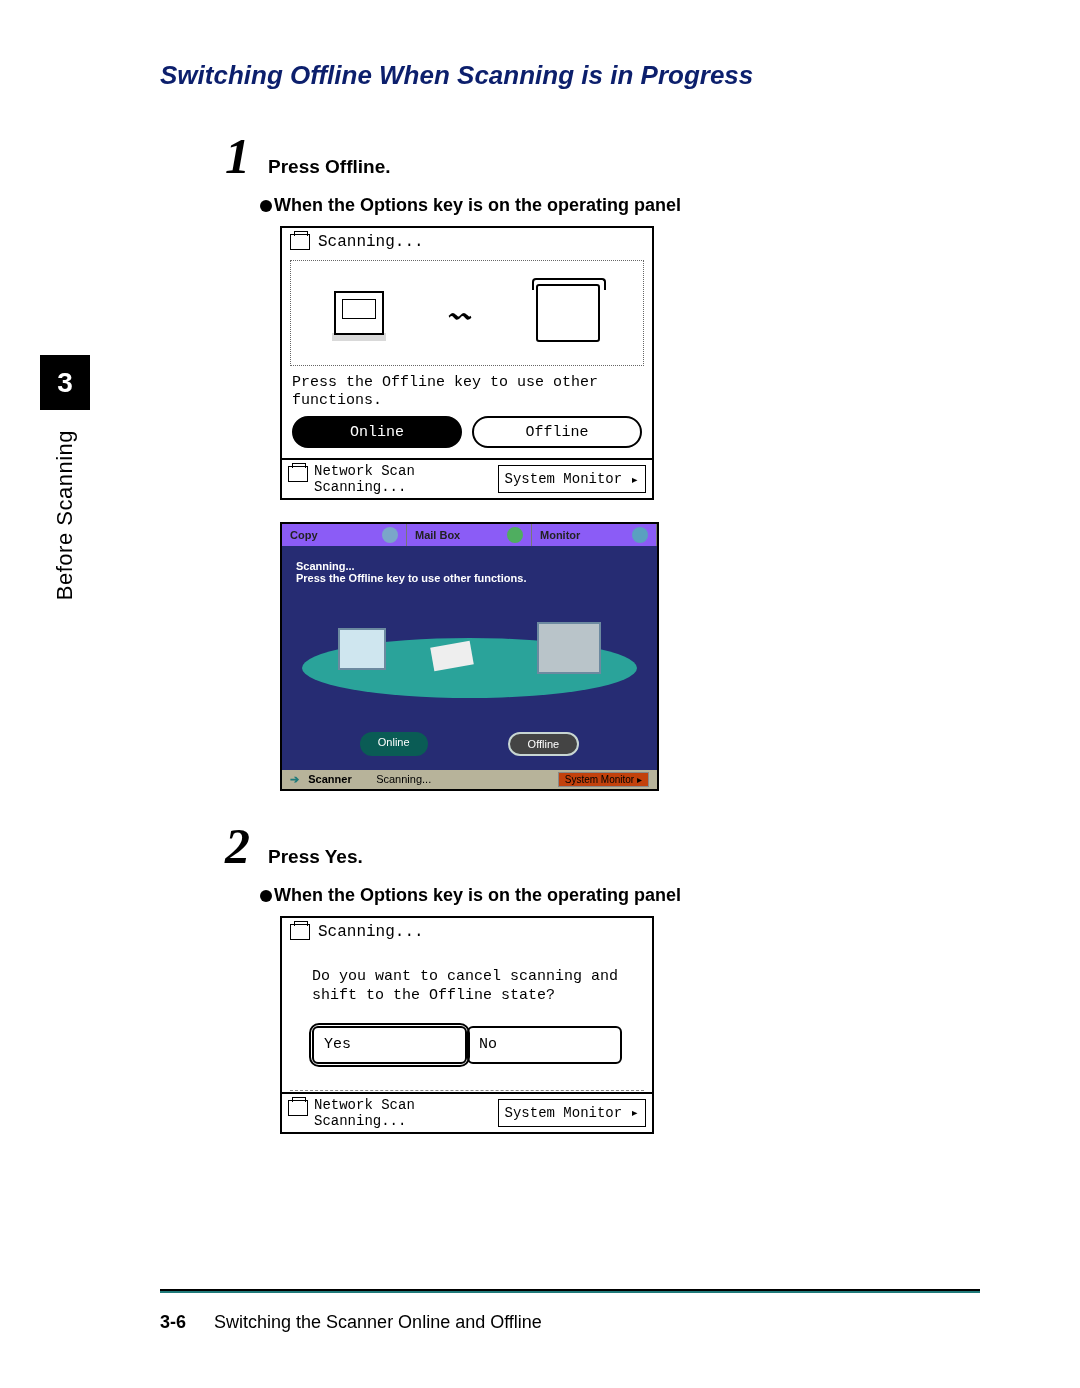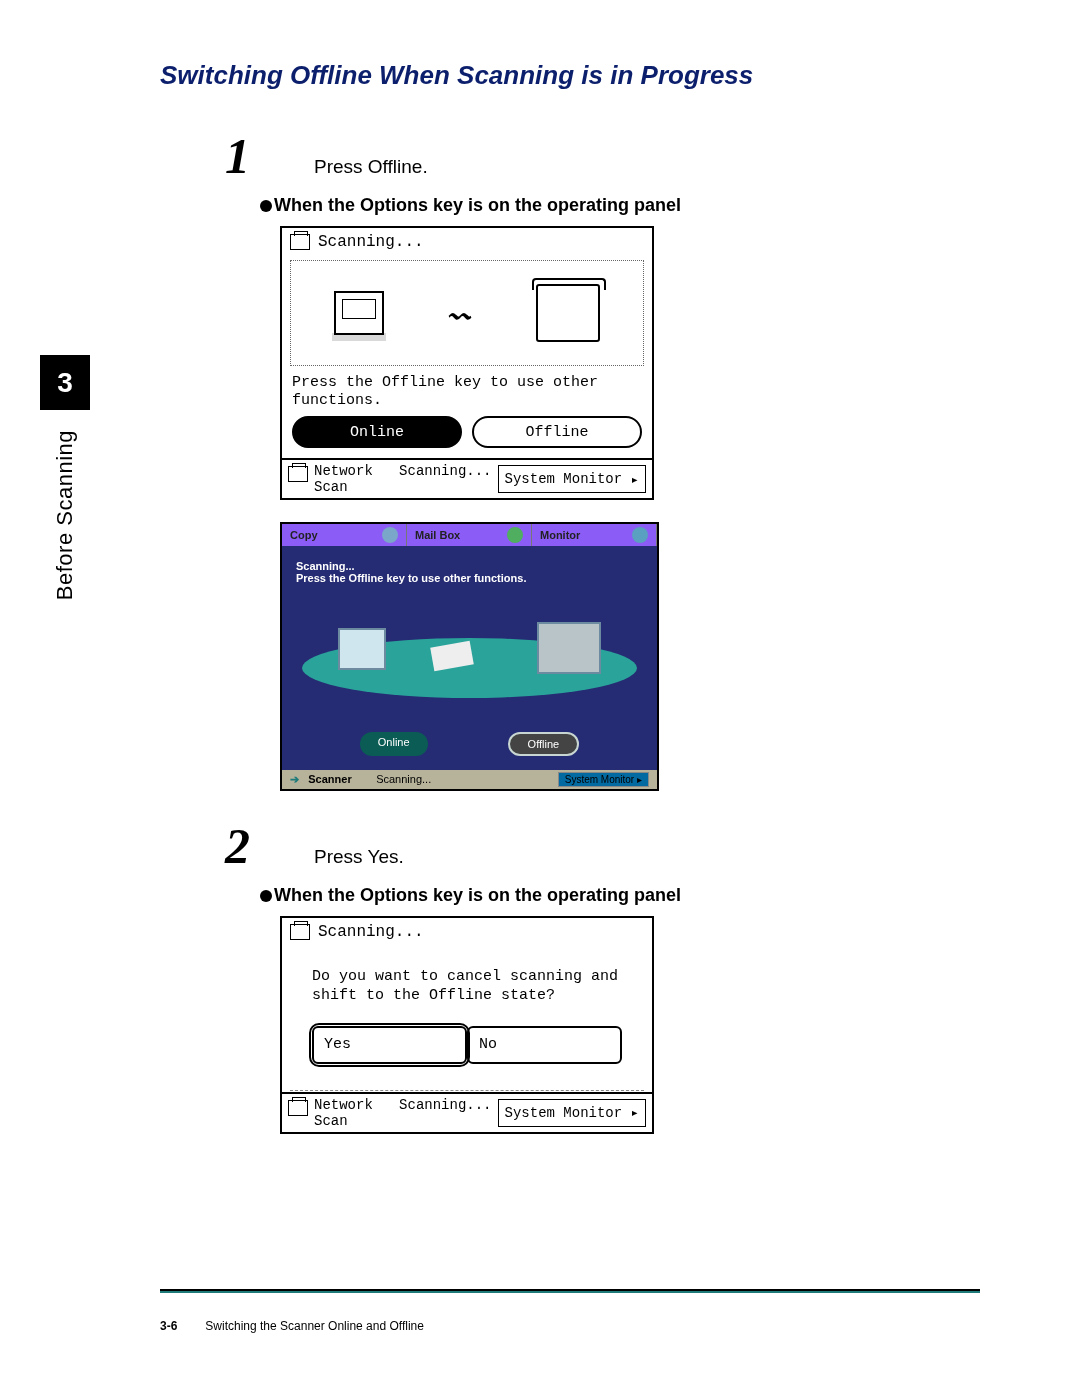--- a/index.html
+++ b/index.html
@@ -52,21 +52,21 @@
   .step{
     display:flex; align-items:baseline; gap:18px;
     margin-left:65px; margin-bottom:8px;
   }
   .step-num{
     font-family:Georgia, 'Times New Roman', serif;
     font-weight:bold; font-style:italic;
     font-size:50px; line-height:1;
   }
   .step-text{
-    font-weight:normal; font-size:19px;margin-left:46px;
+    font-weight:bold; font-size:19px;
   }
   .bullet-row{
     display:flex; align-items:center; gap:2px;
     margin-left:100px; margin-top:14px; margin-bottom:10px;
     font-weight:bold; font-size:18px;
   }
   .disc{width:12px;height:12px;border-radius:50%;background:#000;flex:none;}
   .screen{
     margin-left:120px; margin-bottom:22px;
     border:2px solid #000; background:#fff;
@@ -89,21 +89,21 @@
   .pc:after{content:"";position:absolute;left:-4px;right:-4px;bottom:-8px;height:8px;background:#000;opacity:.15;}
   .wave{font-size:22px;}
   .copier{width:60px;height:54px;border:2px solid #000;border-radius:3px;position:relative;}
   .copier:before{content:"";position:absolute;left:-6px;top:-8px;width:70px;height:10px;border:2px solid #000;border-bottom:none;border-radius:4px 4px 0 0;}
   .hint{padding:0 10px 6px;font-family:'Courier New', monospace;font-size:15px;line-height:1.2;}
   .btn-row{display:flex;gap:10px;padding:0 10px 10px;}
   .ui-btn{flex:1;border:2px solid #000;border-radius:18px;height:28px;display:flex;align-items:center;justify-content:center;font-family:'Courier New', monospace;font-size:15px;}
   .ui-btn.filled{background:#000;color:#fff;}
   .screen .footer{border-top:2px solid #000;display:flex;align-items:stretch;}
   .footer .mini-icon{margin:6px;}
-  .footer .fcol{flex:1;display:flex;flex-direction:row;justify-content:center;font-family:'Courier New', monospace;font-size:14px;line-height:1.15;padding:3px 0;}
+  .footer .fcol{flex:1;display:flex;flex-direction:column;justify-content:center;font-family:'Courier New', monospace;font-size:14px;line-height:1.15;padding:3px 0;}
   .footer .sys{border:1.5px solid #000;margin:5px 6px;padding:3px 6px;font-family:'Courier New', monospace;font-size:14px;display:flex;align-items:center;}
 
   
   .touch{
     margin-left:120px; margin-bottom:30px;
     width:375px; border:2px solid #000;
     background:var(--panel-blue);
   }
   .touch .tabs{display:flex;background:#8b5cf6;}
   .touch .tab{flex:1;display:flex;align-items:center;justify-content:space-between;padding:3px 8px;border-right:1px solid #777;font-size:11px;font-weight:bold;color:#222;}
@@ -113,33 +113,33 @@
   .ellipse{position:absolute;left:10px;right:10px;top:46px;height:60px;border-radius:50%;background:#2aa39a;}
   .tpc{position:absolute;left:46px;top:36px;width:44px;height:38px;background:#cfe6ef;border:2px solid #6c8aa0;}
   .tpaper{position:absolute;left:140px;top:52px;width:40px;height:24px;background:#eee;transform:rotate(-10deg);}
   .tcopier{position:absolute;right:46px;top:30px;width:60px;height:48px;background:#b9c4c9;border:2px solid #6c8aa0;}
   .touch .brow{display:flex;gap:80px;justify-content:center;padding:6px 0 14px;}
   .pill{border-radius:16px;padding:4px 18px;font-size:11px;color:#fff;}
   .pill.on{background:#0a5c55;}
   .pill.off{background:#444;border:2px solid #c8d6d2;}
   .touch .tfoot{display:flex;align-items:center;background:#b7b39a;font-size:11px;padding:2px 8px;justify-content:space-between;}
   .tfoot .arrow{color:#1f7a7a;font-weight:bold;margin-right:6px;}
-  .tfoot .sm{background:#0369a1;border:1px solid #888;padding:1px 6px;font-size:10px;}
+  .tfoot .sm{background:#c2410c;border:1px solid #888;padding:1px 6px;font-size:10px;}
 
   
   .dlg-body{padding:22px 30px 16px;}
   .dlg-msg{font-family:'Courier New', monospace;font-size:15px;line-height:1.25;margin-bottom:20px;}
   .dlg-row{display:flex;}
   .dlg-btn{flex:1;border:2px solid #000;border-radius:6px;height:34px;display:flex;align-items:center;padding:0 10px;font-family:'Courier New', monospace;font-size:15px;position:relative;}
   .dlg-btn.sel:before{content:"";position:absolute;inset:-5px;border:2px solid #000;border-radius:10px;}
   .hair{height:1px;border-top:1px dashed #888;margin:10px 8px 0;}
   
   
   .page-rule{position:absolute;left:160px;right:100px;bottom:95px;height:4px;background:linear-gradient(#000 50%, var(--teal) 50%);}
-  .page-foot{position:absolute;left:160px;bottom:55px;font-size:12px;display:flex;gap:28px;align-items:baseline;}
+  .page-foot{position:absolute;left:160px;bottom:55px;font-size:18px;display:flex;gap:28px;align-items:baseline;}
   .page-foot .pn{font-weight:bold;}
 </style>
 </head>
 <body>
 
 <div class="side-tab">
   <div class="chapter-badge">3</div>
   <div class="side-label">Before Scanning</div>
 </div>
 

